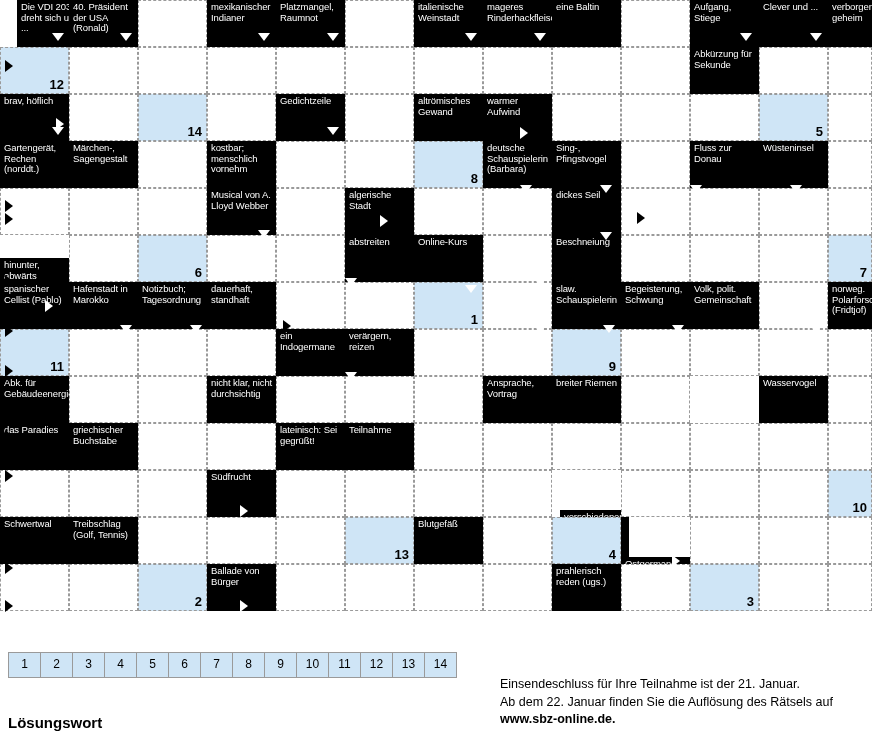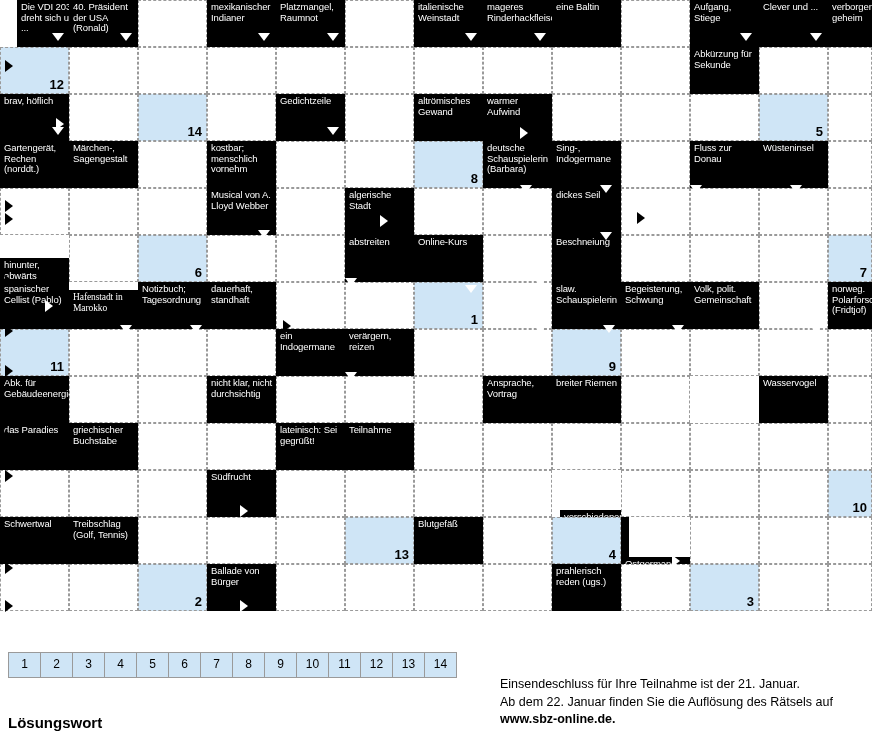--- a/index.html
+++ b/index.html
@@ -114,21 +114,21 @@
     </div>
     <div class="cell" style="left: 276px; top: 141px;"></div>
     <div class="cell" style="left: 345px; top: 141px;"></div>
     <div class="cell blue" style="left: 414px; top: 141px;">
       <div class="num">8</div>
     </div>
     <div class="cell clue" style="left: 483px; top: 141px;">
       <div class="txt">deutsche Schauspielerin (Barbara)</div>
     </div>
     <div class="cell clue" style="left: 552px; top: 141px;">
-      <div class="txt">Sing-, Indogermane</div>
+      <div class="txt">Sing-, Pfingstvogel</div>
     </div>
     <div class="cell" style="left: 621px; top: 141px;"></div>
     <div class="cell clue" style="left: 690px; top: 141px;">
       <div class="txt">Fluss zur Donau</div>
     </div>
     <div class="cell clue" style="left: 759px; top: 141px;">
       <div class="txt">Wüsteninsel</div>
     </div>
     <div class="cell" style="left: 828px; top: 141px; width: 44px;"></div>
     <div class="cell" style="left: 0px; top: 188px;"></div>
@@ -171,21 +171,21 @@
     </div>
     <div class="cell" style="left: 621px; top: 235px;"></div>
     <div class="cell" style="left: 690px; top: 235px;"></div>
     <div class="cell" style="left: 759px; top: 235px;"></div>
     <div class="cell blue" style="left: 828px; top: 235px; width: 44px;">
       <div class="num">7</div>
     </div>
     <div class="cell clue" style="left: 0px; top: 282px;">
       <div class="txt">spanischer Cellist (Pablo)</div>
     </div>
-    <div class="cell clue" style="left: 69px; top: 290px; font-family: Liberation Serif, serif;">
+    <div class="cell clue" style="left: 69px; top: 282px;">
       <div class="txt">Hafenstadt in Marokko</div>
     </div>
     <div class="cell clue" style="left: 138px; top: 282px;">
       <div class="txt">Notizbuch; Tagesordnung</div>
     </div>
     <div class="cell clue" style="left: 207px; top: 282px;">
       <div class="txt">dauerhaft, standhaft</div>
     </div>
     <div class="cell" style="left: 276px; top: 282px;"></div>
     <div class="cell" style="left: 345px; top: 282px;"></div>

